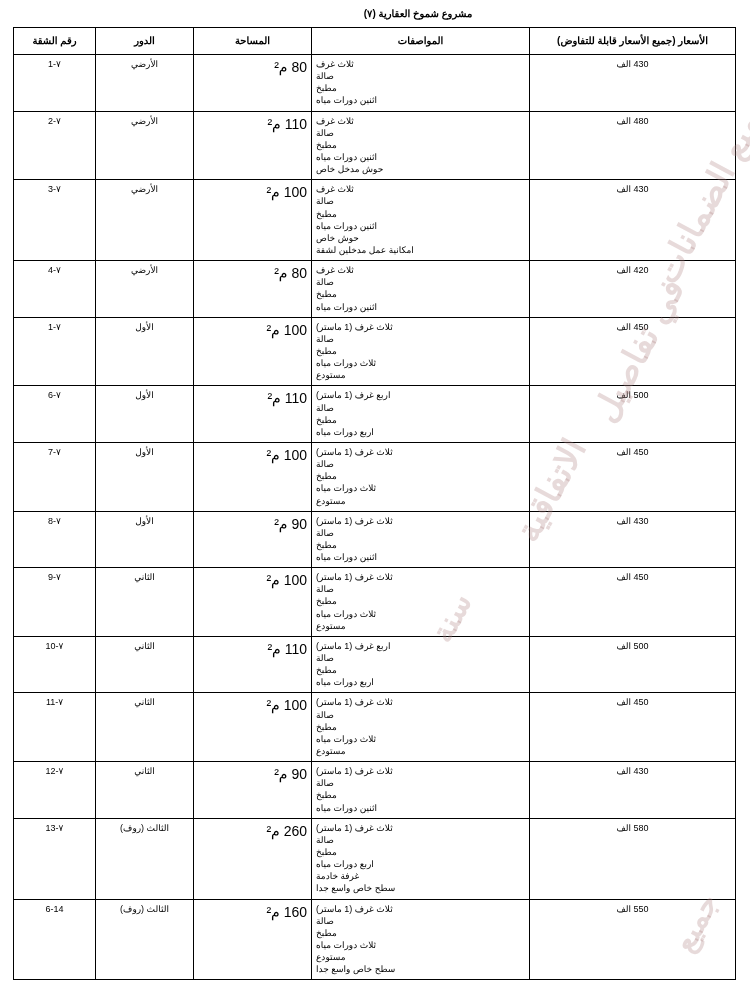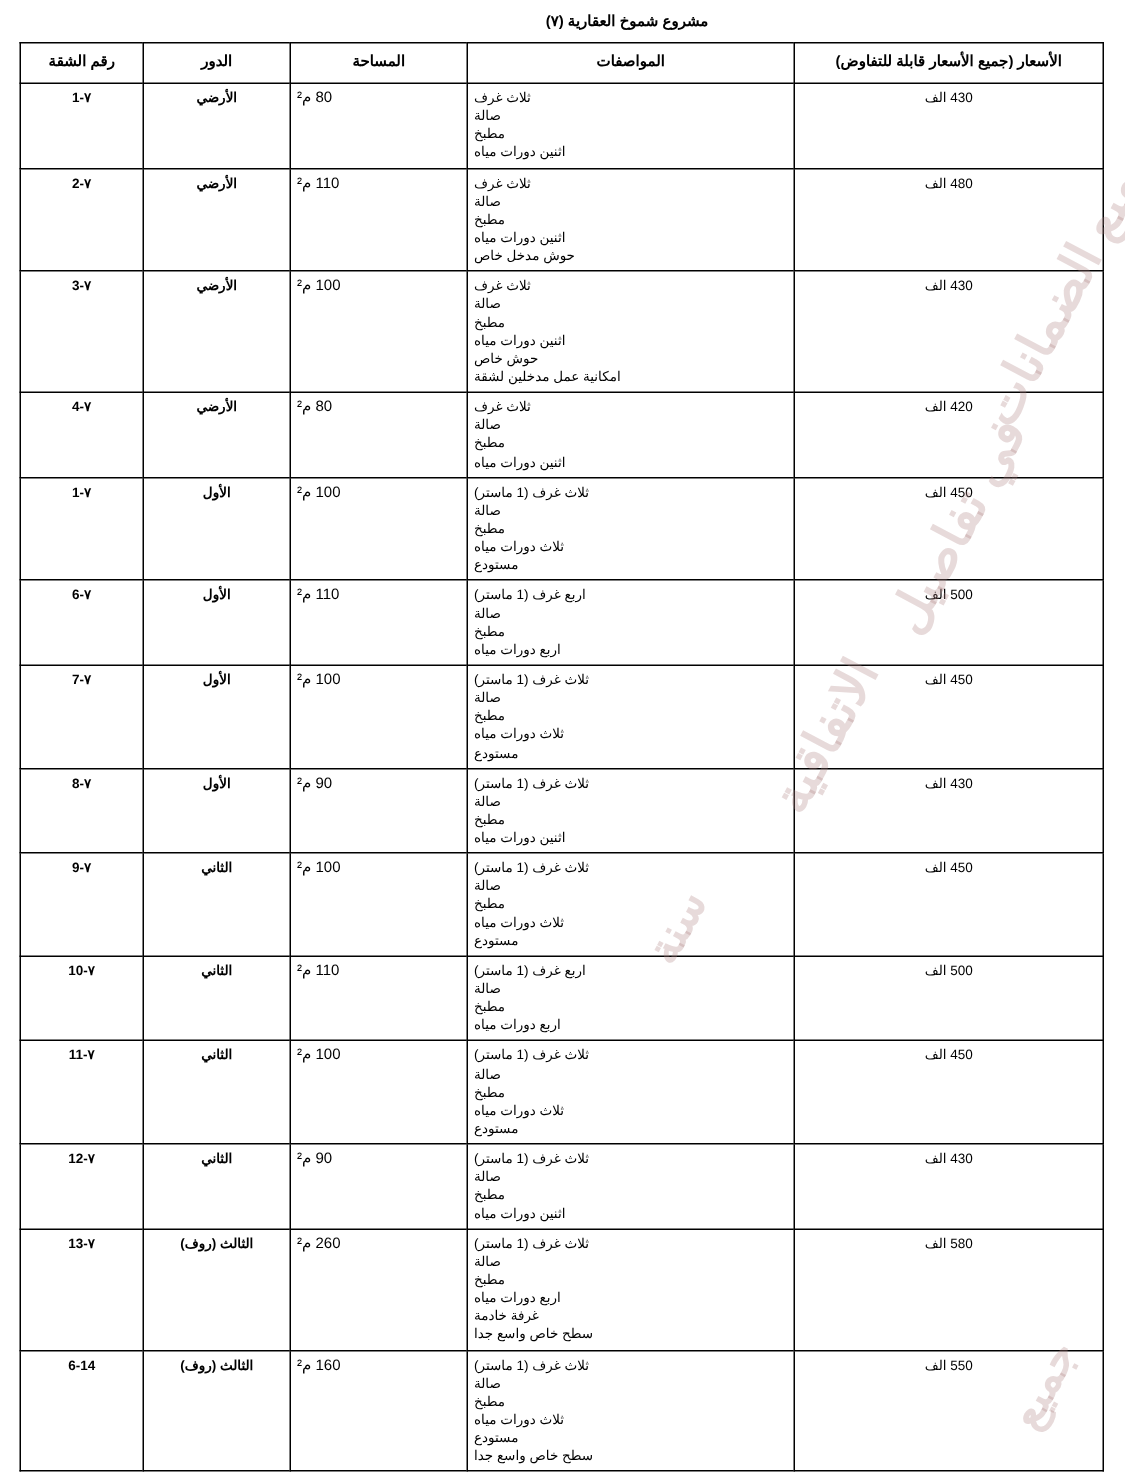--- a/index.html
+++ b/index.html
@@ -50,26 +50,26 @@
     padding: 2px 3px;
   }
   col.c-unit { width: 82px; }
   col.c-floor { width: 98px; }
   col.c-area { width: 118px; }
   col.c-specs { width: 218px; }
   col.c-price { width: 206px; }
 
   td.unit, td.floor {
     text-align: center;
-    font-weight: bold;
+    font-weight: normal;
     font-size: 9px;
   }
   td.area {
-    text-align: left;
-    font-size: 10px;
+    text-align: right;
+    font-size: 14px;
     padding-right: 6px;
   }
   td.specs {
     text-align: left;
     font-size: 9px;
     padding-right: 6px;
   }
   td.specs .line { display: block; white-space: nowrap; }
   td.price {
     text-align: center;

